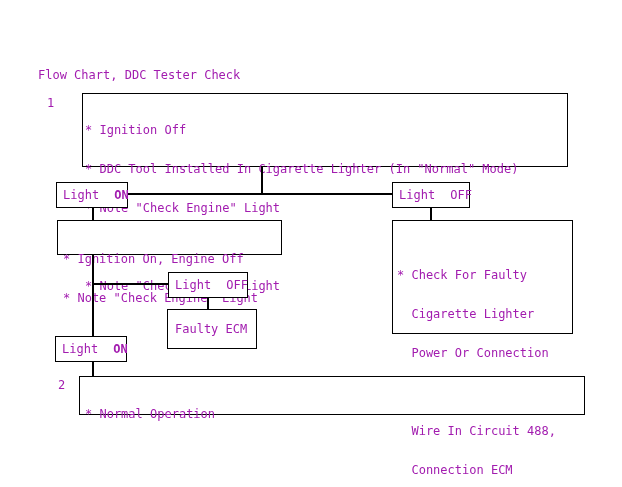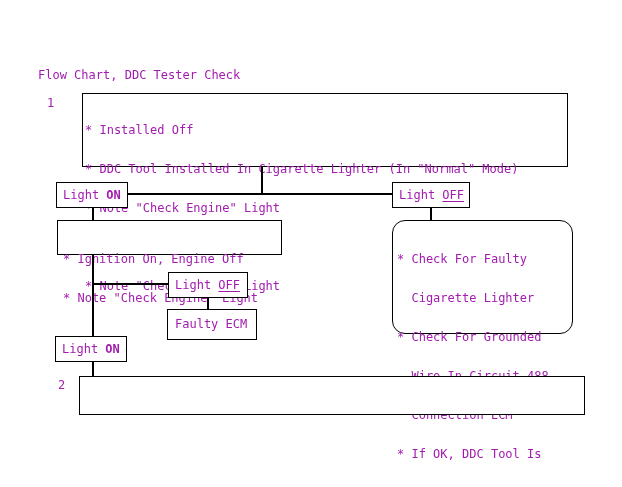--- a/index.html
+++ b/index.html
@@ -34,43 +34,44 @@
   .hline { height: 2px; }
   .light-node {
     position: absolute;
     border: 1px solid #000000;
     background: #ffffff;
     box-sizing: border-box;
     white-space: pre;
     display: flex;
     align-items: center;
     padding-left: 6px;
+    gap: 8px;
   }
   .state-bold { font-weight: bold; }
-  .state-underline { text-decoration: underline; text-underline-offset: 2px; }
+  .state-underline { text-underline-offset: 2px; }
   .step-label { position: absolute; }
   .title { position: absolute; }
   .center-text {
     display: flex;
     align-items: center;
     padding-left: 7px;
     white-space: pre;
   }
 </style>
 </head>
 <body>
 
 <div id="canvas">
 
   <div class="title" style="left:38px; top:69px;">Flow Chart, DDC Tester Check</div>
 
   <div class="step-label" style="left:47px; top:97px;">1</div>
 
   <div class="box" style="left:82px; top:93px; width:486px; height:74px; padding:4px 0 0 2px;">
-    <div class="ln">* Installed Off</div>
+    <div class="ln">* Ignition Off</div>
     <div class="ln">* DDC Tool Installed In Cigarette Lighter (In "Normal" Mode)</div>
     <div class="ln">* Note "Check Engine" Light</div>
     <div class="ln">* Connect DDC Tool To ALCL</div>
     <div class="ln">* Note "Check Engine" Light</div>
   </div>
 
   <div class="vline" style="left:261px; top:167px; height:27px;"></div>
   <div class="hline" style="left:127px; top:193px; width:265px;"></div>
 
   <div class="light-node" style="left:56px; top:182px; width:72px; height:26px;">
@@ -83,45 +84,47 @@
 
   <div class="vline" style="left:92px; top:208px; height:12px;"></div>
 
   <div class="box" style="left:57px; top:220px; width:225px; height:35px; padding:6px 16px 0 5px;">
     <div class="ln">* Ignition On, Engine Off</div>
     <div class="ln">* Note "Check Engine" Light</div>
   </div>
 
   <div class="vline" style="left:430px; top:208px; height:12px;"></div>
 
-  <div class="box" style="left:392px; top:220px; width:181px; height:114px; padding:6px 0 0 4px;border-radius:13px;">
+  <div class="box" style="left:392px; top:220px; width:181px; height:114px; padding:22px 0 0 4px;">
     <div class="ln">* Check For Faulty</div>
     <div class="ln">  Cigarette Lighter</div>
+    <div class="ln">  Power Or Connection</div>
     <div class="ln">* Check For Grounded</div>
     <div class="ln">  Wire In Circuit 488,</div>
     <div class="ln">  Connection ECM</div>
     <div class="ln">* If OK, DDC Tool Is</div>
     
   </div>
 
   <div class="vline" style="left:92px; top:255px; height:81px;"></div>
   <div class="hline" style="left:92px; top:283px; width:76px;"></div>
 
   <div class="light-node" style="left:168px; top:272px; width:80px; height:26px;">
     <span>Light </span><span class="state-underline">OFF</span>
   </div>
 
   <div class="vline" style="left:207px; top:298px; height:11px;"></div>
 
-  <div class="box center-text" style="left:167px; top:309px; width:90px; height:31px;">Faulty ECM</div>
+  <div class="box center-text" style="left:167px; top:309px; width:90px; height:40px;">Faulty ECM</div>
 
   <div class="light-node" style="left:55px; top:336px; width:72px; height:26px;">
     <span>Light </span><span class="state-bold">ON</span>
   </div>
 
   <div class="vline" style="left:92px; top:362px; height:14px;"></div>
 
   <div class="step-label" style="left:58px; top:379px;">2</div>
 
   <div class="box" style="left:79px; top:376px; width:506px; height:39px; padding:5px 0 0 5px;">
+    <div class="ln">* Normal Operation</div>
   </div>
 
 </div>
 
 </body></html>

